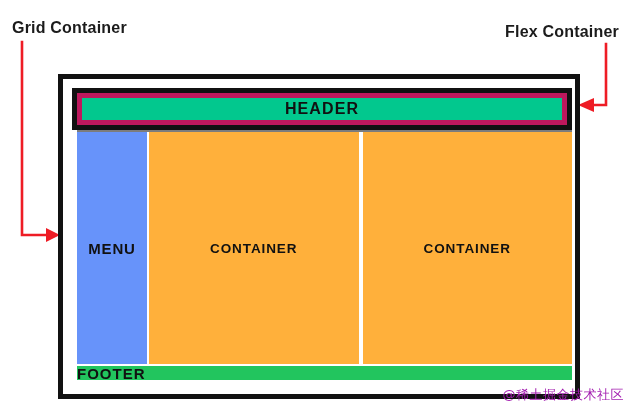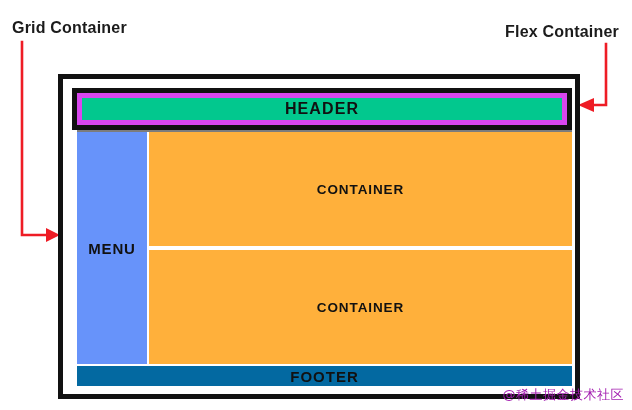--- a/index.html
+++ b/index.html
@@ -70,21 +70,21 @@
 
   
   .flex-frame {
     position: absolute;
     left: 6px;
     top: 6px;
     width: 500px;
     height: 42px;
     border: 5px solid #111111;
     box-sizing: border-box;
-    background: #d946ef;
+    background: #be185d;
   }
 
   .header-band {
     position: absolute;
     left: 5px;
     top: 5px;
     right: 5px;
     bottom: 5px;
     background: #02c88e;
     display: flex;
@@ -123,21 +123,21 @@
     font-family: "Liberation Sans", sans-serif;
     font-weight: 700;
     font-size: 15px;
     letter-spacing: 0.8px;
     color: #111111;
   }
 
   .content-col {
     flex: 1 1 auto;
     display: flex;
-    flex-direction: column;
+    flex-direction: row;
     gap: 4px;
   }
 
   .container-box {
     flex: 1 1 0;
     background: #ffb03b;
     display: flex;
     align-items: center;
     justify-content: center;
     position: relative;
@@ -149,25 +149,24 @@
     letter-spacing: 0.9px;
     color: #111111;
   }
 
   
   .footer-band {
     position: absolute;
     left: 11px;
     top: 284px;
     width: 495px;
-    height: 20px;
-    background: #0369a1;
-    display: flex;
-    align-items: center;
-    justify-content: center;
+    height: 14px;
+    background: #22c55e;
+    display: flex;
+    align-items: center;
   }
   .footer-band .band-text {
     font-family: "Liberation Sans", sans-serif;
     font-weight: 700;
     font-size: 15px;
     letter-spacing: 1px;
     color: #111111;
   }
 
   

